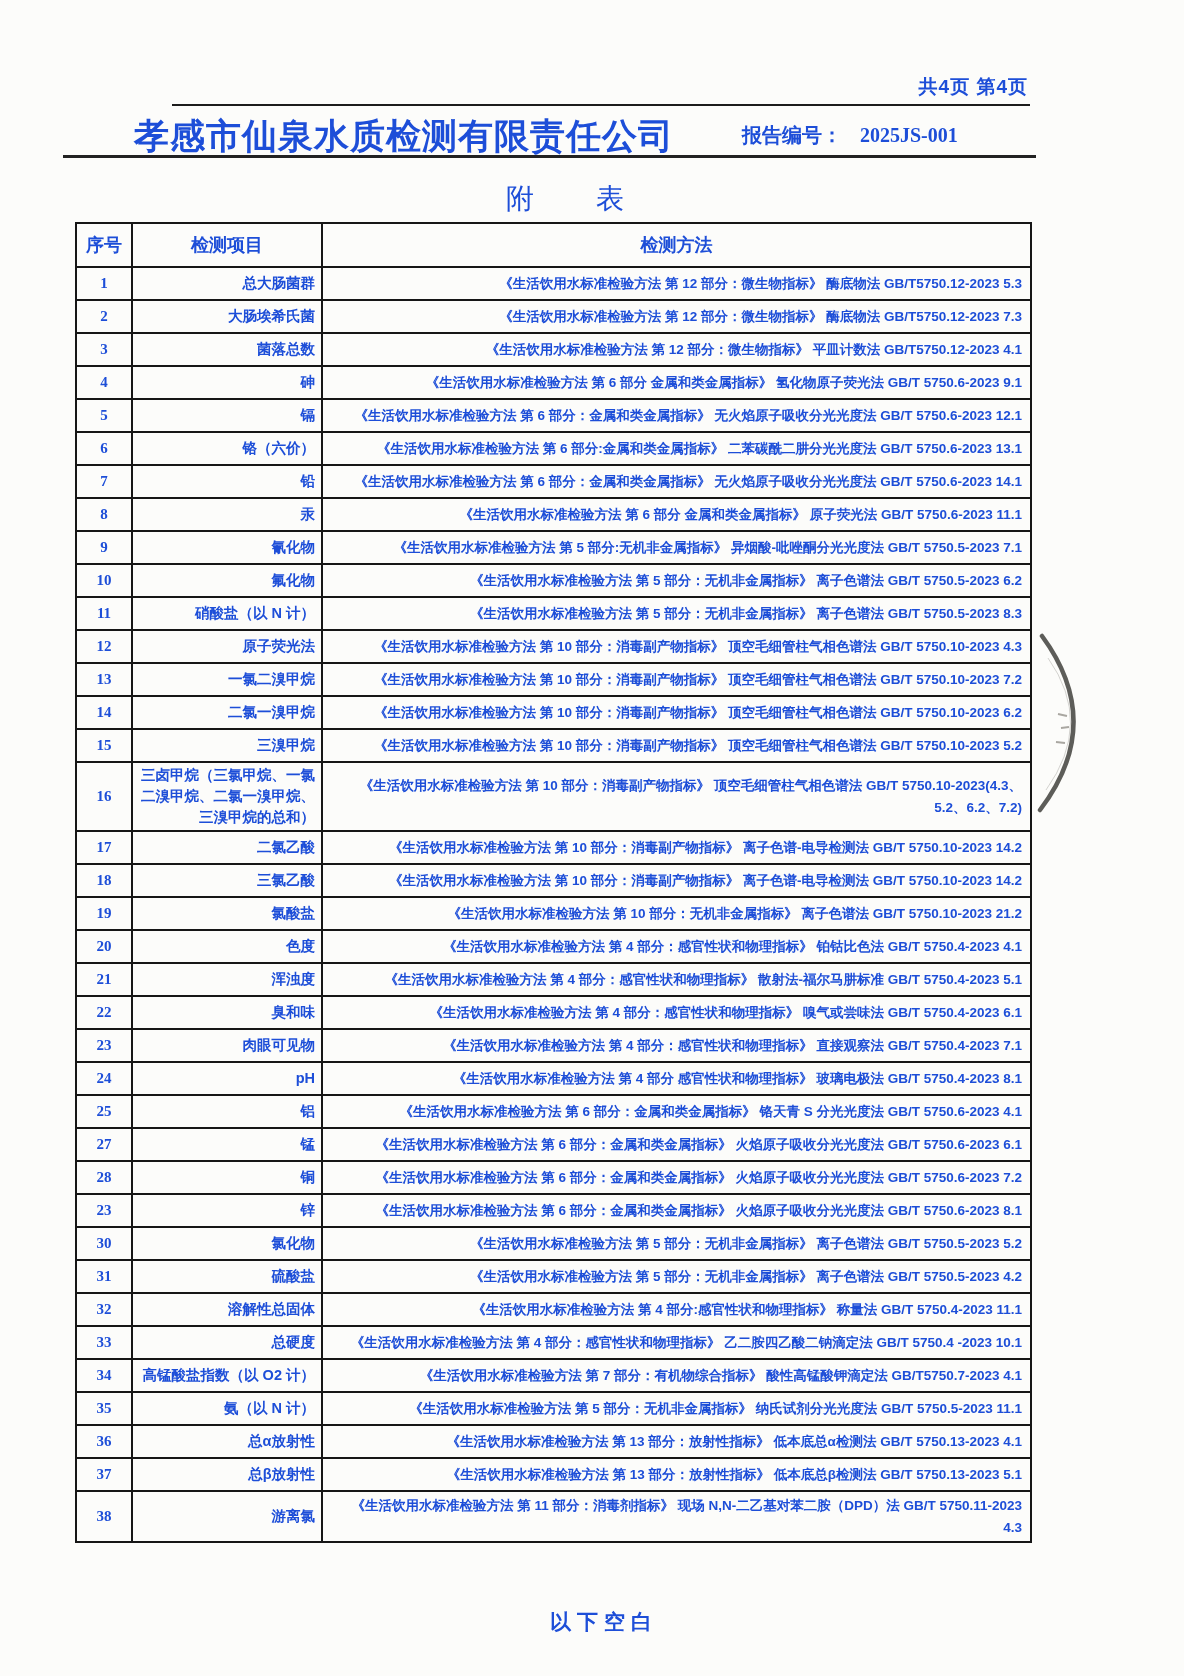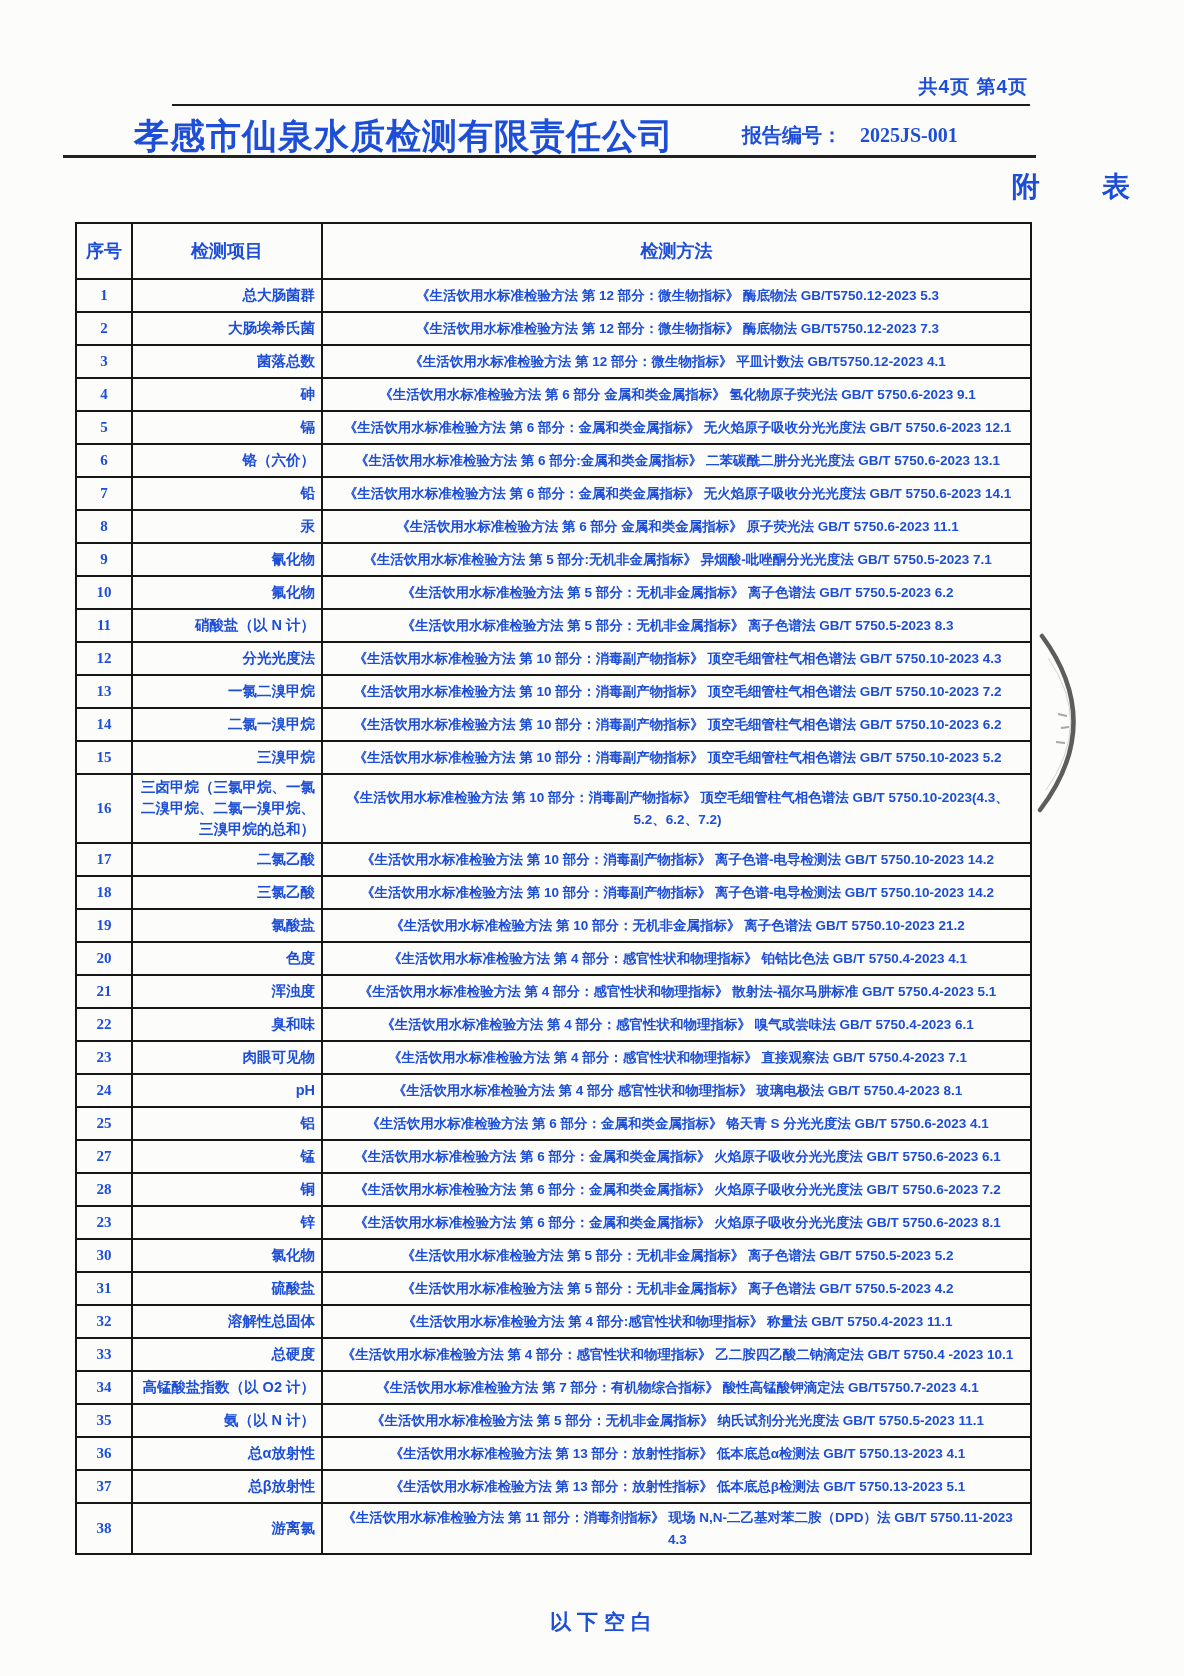--- a/index.html
+++ b/index.html
@@ -28,51 +28,51 @@
   .report-no {
     position: absolute; top: 122px; left: 742px;
     font-size: 20px; font-weight: 700;
   }
   .report-no .val { margin-left: 18px; font-family: "Liberation Serif", serif; }
   .thick-rule {
     position: absolute; top: 155px; left: 63px;
     width: 973px; height: 3px; background: #222;
   }
   .doc-title {
-    position: absolute; top: 168px; left: 0; width: 1130px;
-    text-align: right; font-size: 28px; font-weight: 700;
+    position: absolute; top: 180px; left: 0; width: 1130px;
+    text-align: center; font-size: 28px; font-weight: 400;
     white-space: pre;
   }
   table.methods {
     position: absolute; top: 222px; left: 75px;
     width: 957px;
     border-collapse: collapse;
     table-layout: fixed;
   }
   table.methods th, table.methods td {
     border: 2px solid #161616;
     font-weight: 700;
     vertical-align: middle;
   }
   table.methods th {
-    height: 56px; font-size: 18px; text-align: center;
+    height: 44px; font-size: 18px; text-align: center;
   }
   col.c-no   { width: 56px; }
   col.c-item { width: 190px; }
   td.col-no {
     height: 33px; text-align: center;
     font-size: 15px; font-family: "Liberation Serif", serif; font-weight: 700;
   }
   td.col-item {
     text-align: right; font-size: 14.5px; line-height: 1.45;
     padding: 2px 6px;
   }
   td.col-method {
     font-size: 13.5px; padding: 3px 8px 3px 10px; line-height: 1.6;
-    text-align: center;
+    text-align: right;
   }
   .stamp {
     position: absolute; top: 628px; left: 1028px;
     width: 80px; height: 190px; opacity: .85;
   }
   .footer-note {
     position: absolute; top: 1608px; left: 12px; width: 1184px;
     text-align: center; font-size: 21px; font-weight: 800; letter-spacing: 6px;
   }
 </style>
@@ -159,21 +159,21 @@
           <td class="col-item">氟化物</td>
           <td class="col-method">《生活饮用水标准检验方法 第 5 部分：无机非金属指标》 离子色谱法 GB/T 5750.5-2023 6.2</td>
         </tr>
         <tr>
           <td class="col-no">11</td>
           <td class="col-item">硝酸盐（以 N 计）</td>
           <td class="col-method">《生活饮用水标准检验方法 第 5 部分：无机非金属指标》 离子色谱法 GB/T 5750.5-2023 8.3</td>
         </tr>
         <tr>
           <td class="col-no">12</td>
-          <td class="col-item">分光光度法</td>
+          <td class="col-item">原子荧光法</td>
           <td class="col-method">《生活饮用水标准检验方法 第 10 部分：消毒副产物指标》 顶空毛细管柱气相色谱法 GB/T 5750.10-2023 4.3</td>
         </tr>
         <tr>
           <td class="col-no">13</td>
           <td class="col-item">一氯二溴甲烷</td>
           <td class="col-method">《生活饮用水标准检验方法 第 10 部分：消毒副产物指标》 顶空毛细管柱气相色谱法 GB/T 5750.10-2023 7.2</td>
         </tr>
         <tr>
           <td class="col-no">14</td>
           <td class="col-item">二氯一溴甲烷</td>

